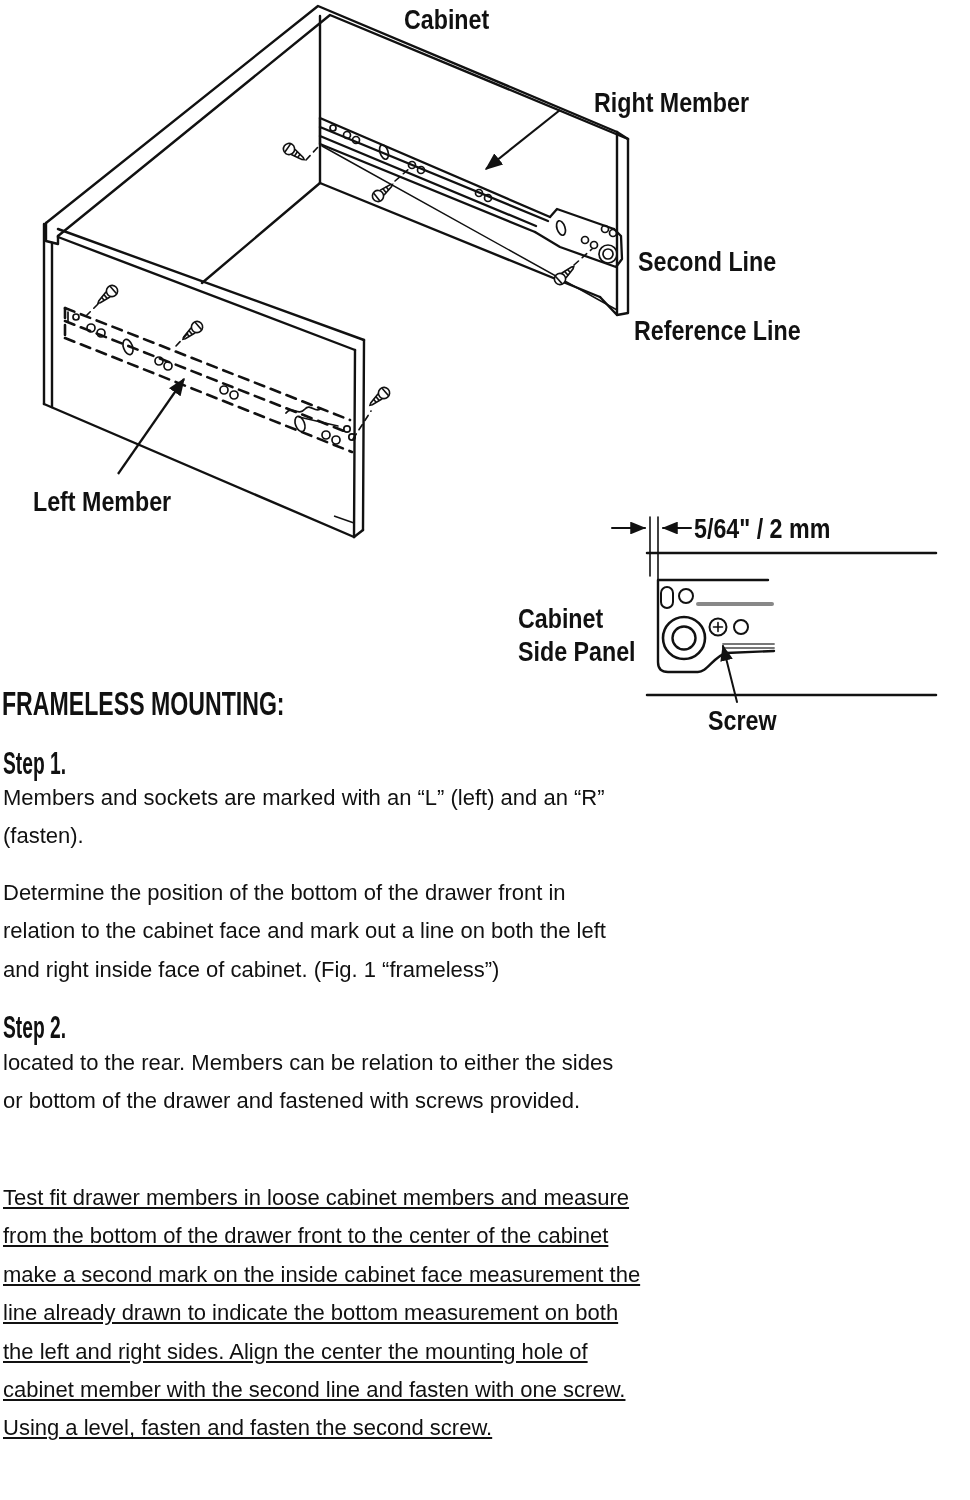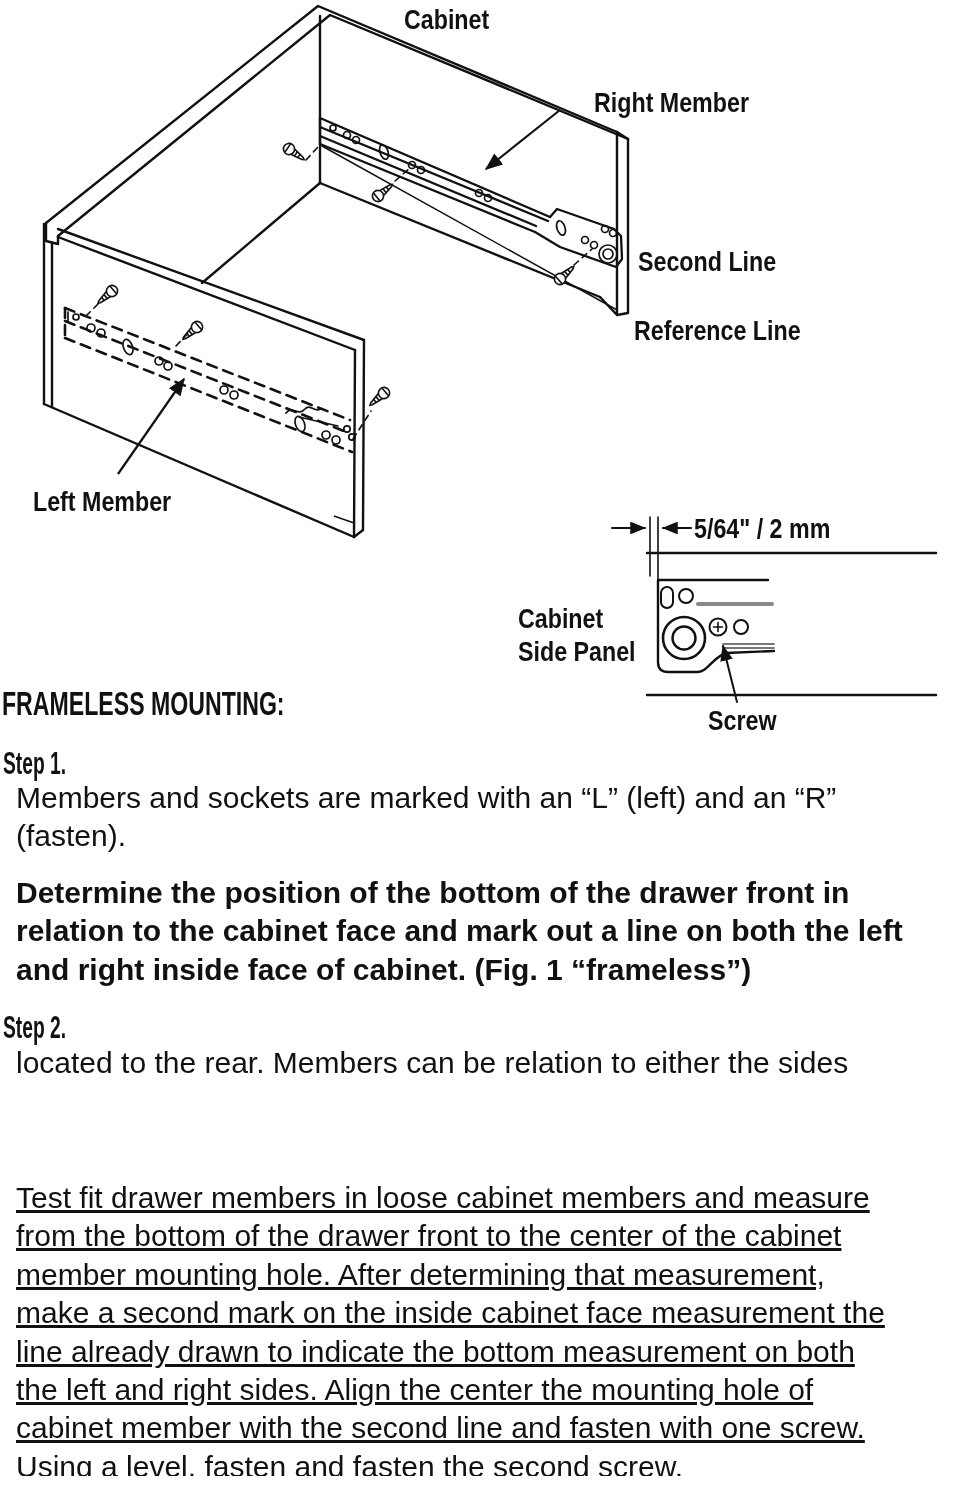--- a/index.html
+++ b/index.html
@@ -5,21 +5,21 @@
   html,body{margin:0;padding:0;background:#ffffff;}
   .page{position:relative;width:970px;height:1476px;background:#ffffff;overflow:hidden;
         font-family:"Liberation Sans","DejaVu Sans",sans-serif;color:#111;}
   svg{position:absolute;left:0;top:0;}
   .dlabel{position:absolute;font-weight:700;font-size:28px;line-height:33px;color:#111;
           transform:scaleX(.83);transform-origin:0 0;white-space:nowrap;}
   .h-frameless{position:absolute;left:2px;top:684px;font-size:34px;font-weight:700;color:#111;
           transform:scaleX(.68);transform-origin:0 0;white-space:nowrap;}
   .step-title{position:absolute;left:3px;font-size:31px;font-weight:700;color:#111;
           transform:scaleX(.62);transform-origin:0 0;white-space:nowrap;}
-  .para{position:absolute;left:16px;font-size:30px;line-height:38.4px;color:#111;white-space:nowrap;}
+  .para{position:absolute;left:3px;font-size:22px;line-height:38.4px;color:#111;white-space:nowrap;}
   .para div{white-space:nowrap;}
 </style>
 </head>
 <body>
 
 <div class="page">
 
   <svg width="970" height="760" viewBox="0 0 970 760">
     <defs>
       <marker id="ah" viewBox="0 0 10 8" refX="9.2" refY="4" markerWidth="8" markerHeight="6.4" orient="auto">
@@ -172,36 +172,36 @@
 
   <div class="h-frameless">FRAMELESS MOUNTING:</div>
 
   <div class="step-title" style="top:746px;">Step 1.</div>
 
   <div class="para" style="top:779px;">
     <div>Members and sockets are marked with an “L” (left) and an “R”</div>
     <div>(fasten).</div>
   </div>
 
-  <div class="para" style="top:874px;font-weight:bold;">
+  <div class="para" style="top:874px;">
     <div>Determine the position of the bottom of the drawer front in</div>
     <div>relation to the cabinet face and mark out a line on both the left</div>
     <div>and right inside face of cabinet. (Fig. 1 “frameless”)</div>
   </div>
 
   <div class="step-title" style="top:1010px;">Step 2.</div>
 
   <div class="para" style="top:1044px;">
     <div>located to the rear. Members can be relation to either the sides</div>
+    <div>or bottom of the drawer and fastened with screws provided.</div>
   </div>
 
   <div class="para" style="top:1179px;text-decoration:underline;">
     <div>Test fit drawer members in loose cabinet members and measure</div>
     <div>from the bottom of the drawer front to the center of the cabinet</div>
-    <div>member mounting hole. After determining that measurement,</div>
     <div>make a second mark on the inside cabinet face measurement the</div>
     <div>line already drawn to indicate the bottom measurement on both</div>
     <div>the left and right sides. Align the center the mounting hole of</div>
     <div>cabinet member with the second line and fasten with one screw.</div>
     <div>Using a level, fasten and fasten the second screw.</div>
   </div>
 
 </div>
 
 </body></html>

